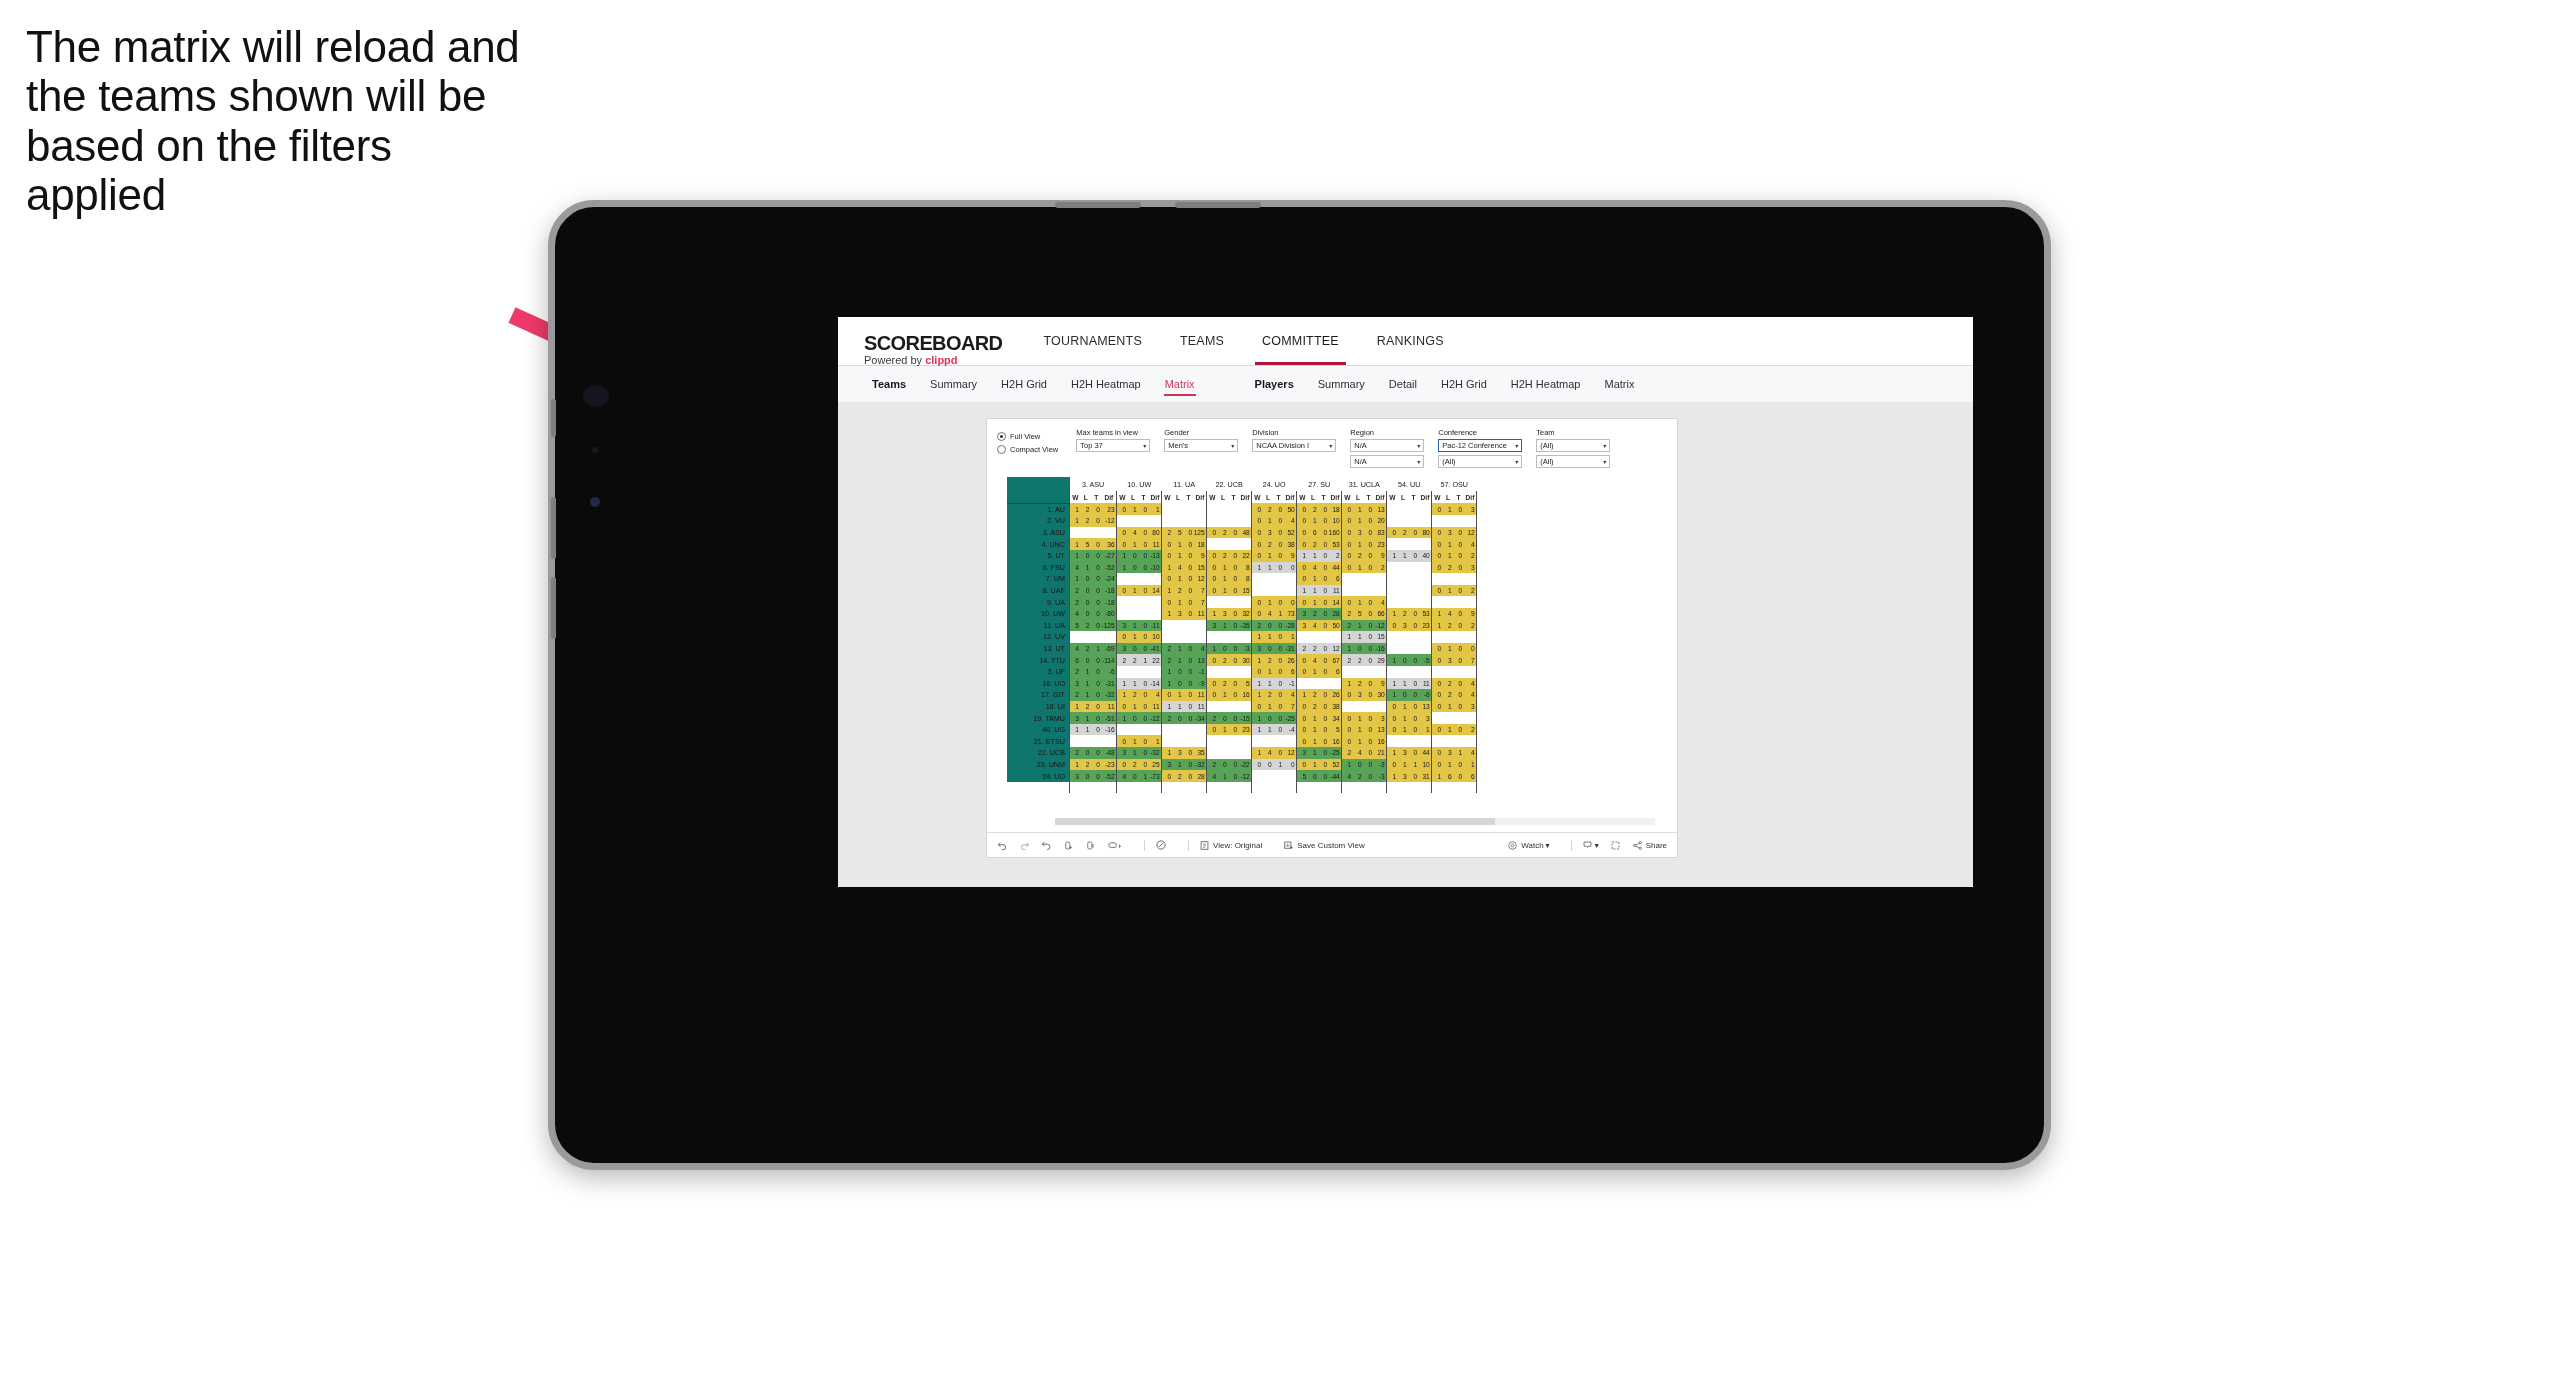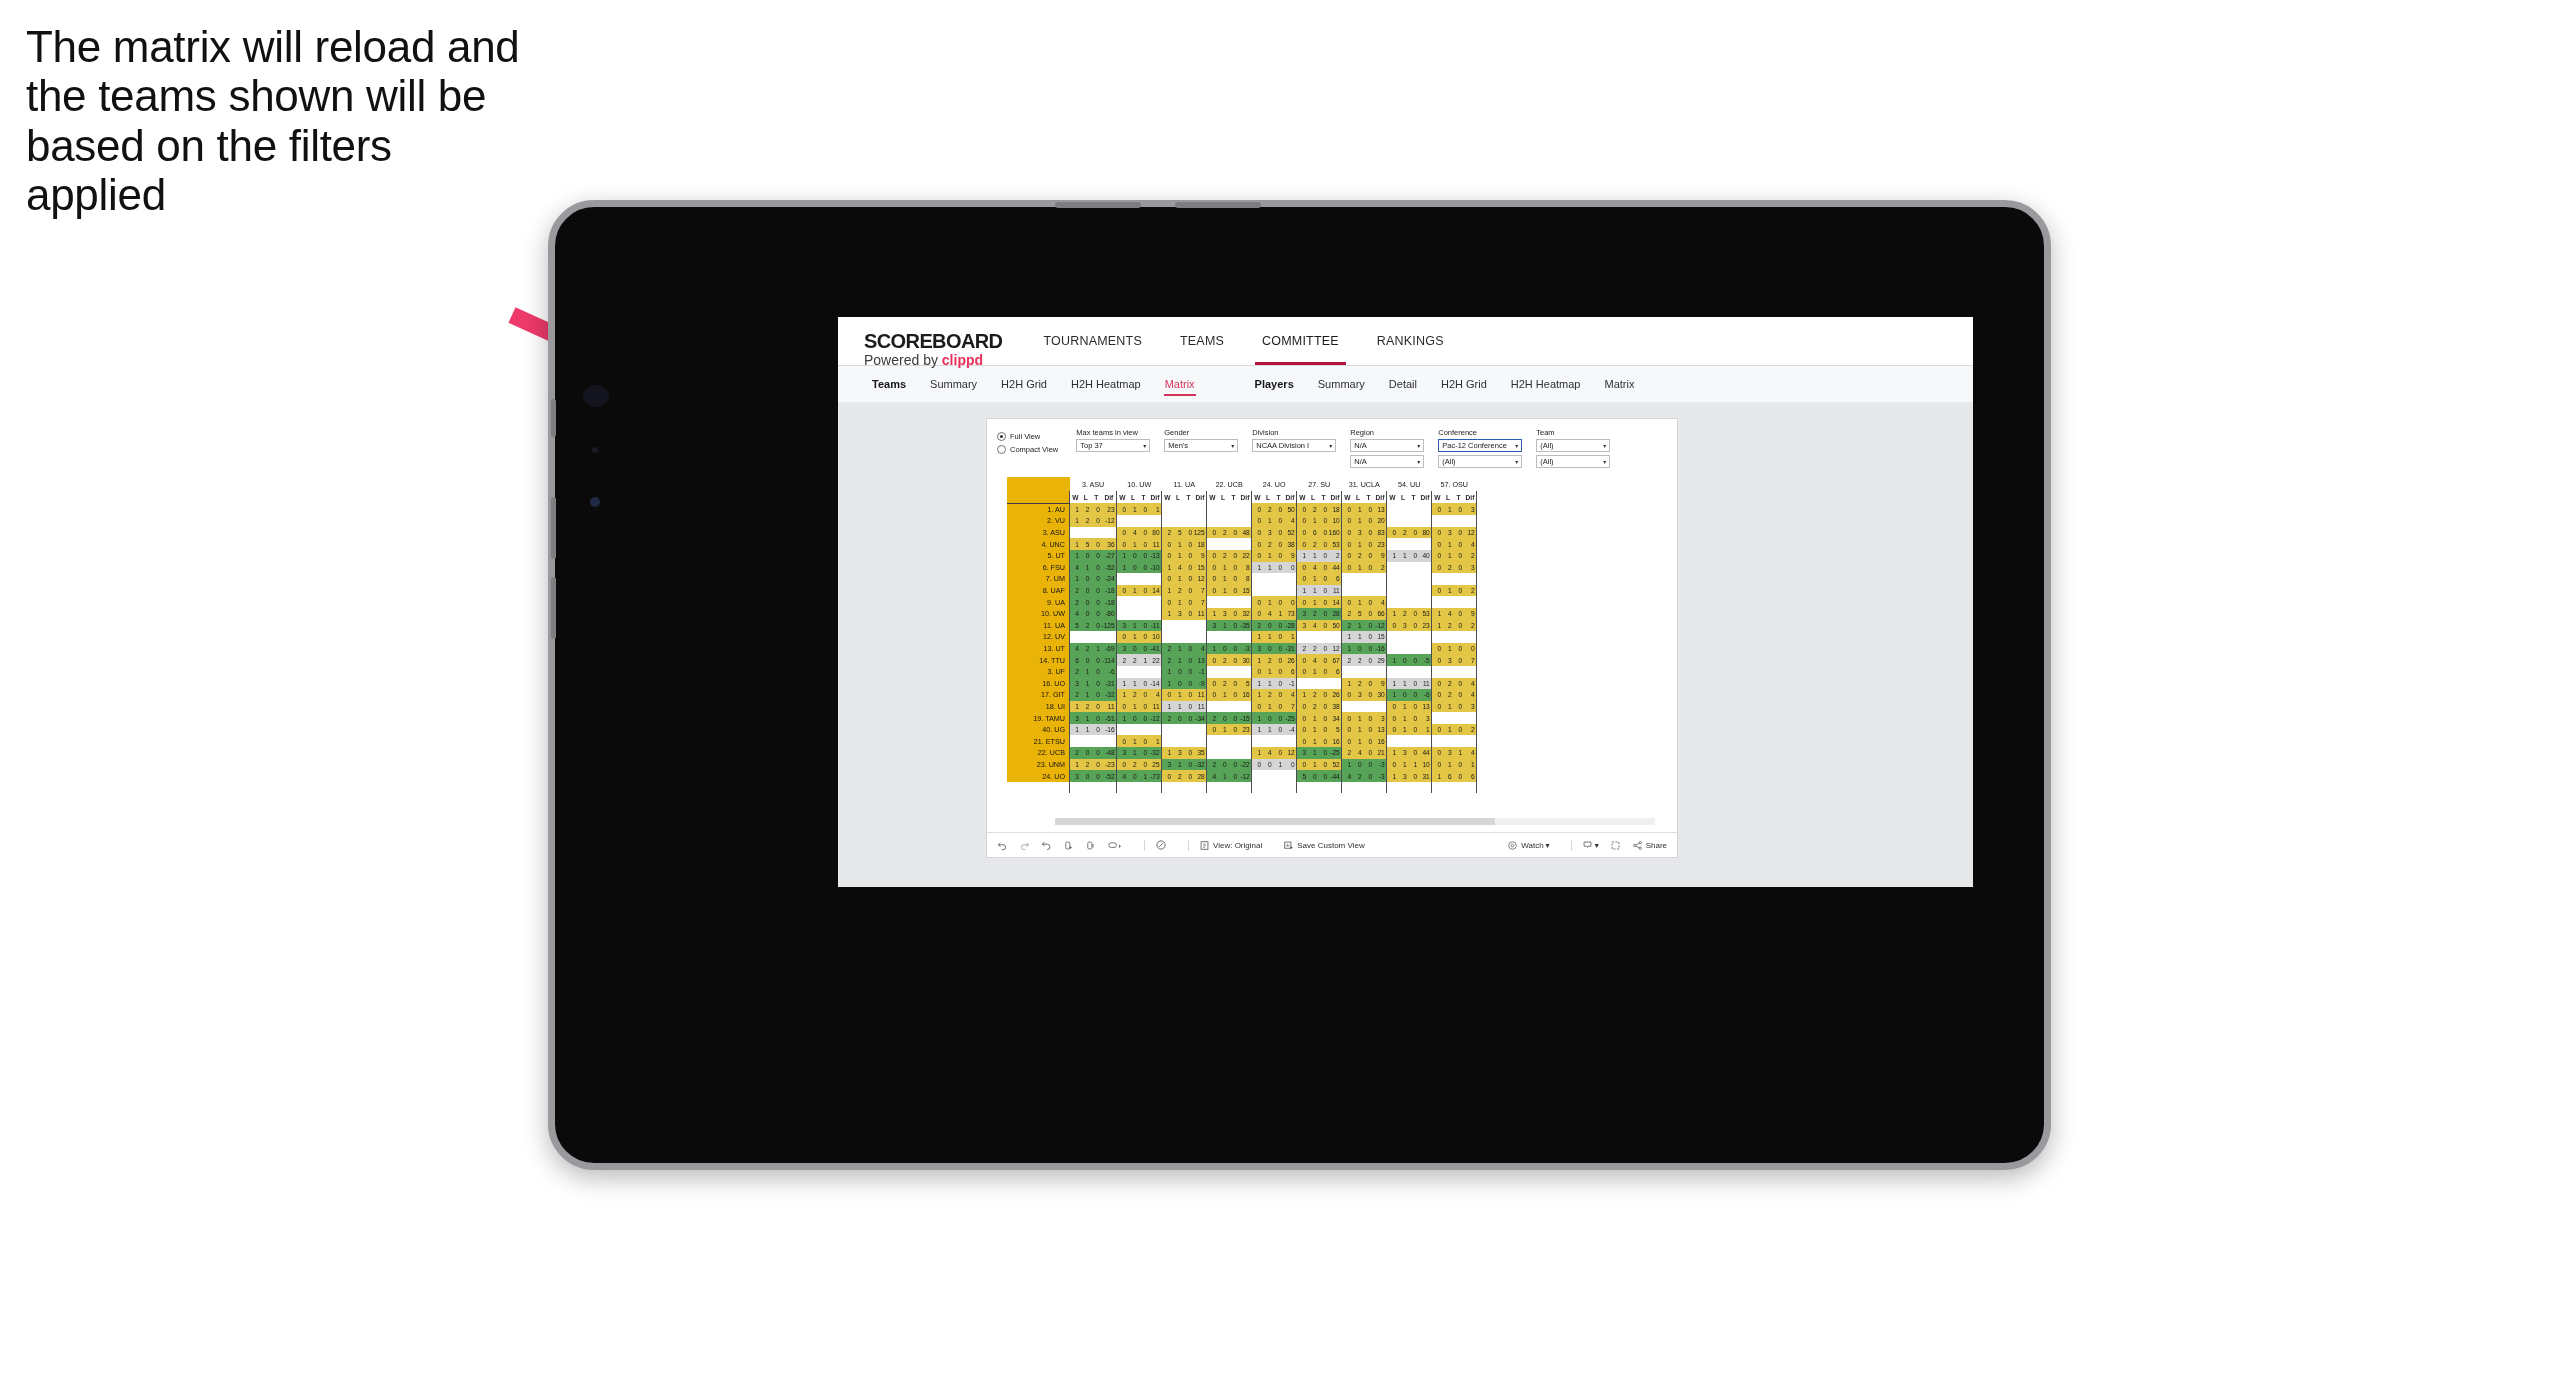--- a/index.html
+++ b/index.html
@@ -31,21 +31,21 @@
   .cam{position:absolute;left:28px;border-radius:50%;background:#151520;}
   
   #screen{
     position:absolute;left:283px;top:110px;width:1135px;height:570px;
     background:#ffffff;overflow:hidden;
   }
   
   #topnav{height:48px;background:#fff;border-bottom:1px solid #d9d9db;display:flex;align-items:stretch;position:relative;}
   #brand{display:flex;flex-direction:column;justify-content:center;padding:16px 22px 0 26px;}
   #brand-title{font-size:20px;font-weight:bold;letter-spacing:-0.6px;color:#1b1b1b;font-family:"Liberation Sans",sans-serif;line-height:1;}
-  #brand-sub{font-size:14px;color:#3a3a3a;margin-top:2px;line-height:1;}
+  #brand-sub{font-size:11px;color:#3a3a3a;margin-top:2px;line-height:1;}
   #brand-sub b{color:#e8305a;font-weight:bold;}
   .navitem{
     display:flex;align-items:center;padding:0 19px;font-size:12.5px;color:#2b2b2b;
     letter-spacing:.2px;position:relative;cursor:pointer;
   }
   .navitem.active{color:#1b1b1b;}
   .navitem.active:after{content:"";position:absolute;left:12px;right:12px;bottom:0;height:3px;background:#b3143c;}
   
   #subnav{height:36px;background:#f7f8f9;border-bottom:1px solid #dfe1e4;display:flex;align-items:center;padding-left:22px;}
   .subgroup{display:flex;align-items:center;}
@@ -73,21 +73,21 @@
   .fsel .car{font-size:6px;color:#333;margin-left:4px;}
   .radiowrap{margin-right:18px;padding-top:4px;}
   .radio{display:flex;align-items:center;font-size:7.5px;color:#1c1c1c;margin-bottom:4px;cursor:pointer;}
   .rdot{width:7px;height:7px;border-radius:50%;border:1px solid #6f7276;margin-right:4px;display:inline-block;position:relative;background:#fff;}
   .rdot.on:after{content:"";position:absolute;left:1.5px;top:1.5px;width:3px;height:3px;border-radius:50%;background:#2b2b2b;}
   
   #matrix-wrap{padding:0 20px;}
   table.mx{border-collapse:collapse;font-size:7px;color:#1a1a1a;table-layout:fixed;}
   table.mx td,table.mx th{padding:0;border:0;}
   .rowlbl{width:58px;text-align:right;padding-right:4px !important;font-size:7.2px;color:#151515;
-          border-bottom:1px solid #c9cbcd;height:11.6px;background:#eab308;white-space:nowrap;}
+          border-bottom:1px solid #c9cbcd;height:11.6px;background:#0f766e;white-space:nowrap;}
   .hdr-team{
     text-align:center;font-size:7.2px;font-weight:normal;color:#151515;height:14px;
     border-left:1px solid #4a4c4f;border-right:1px solid #4a4c4f;
   }
   .hdr-sub{
     text-align:center;font-size:6.6px;color:#2a2a2a;height:12px;border-bottom:1px solid #3a3c3f;
   }
   .hdr-sub.gL{border-left:1px solid #4a4c4f;}
   .hdr-sub.gR{border-right:1px solid #4a4c4f;}
   .cell{

